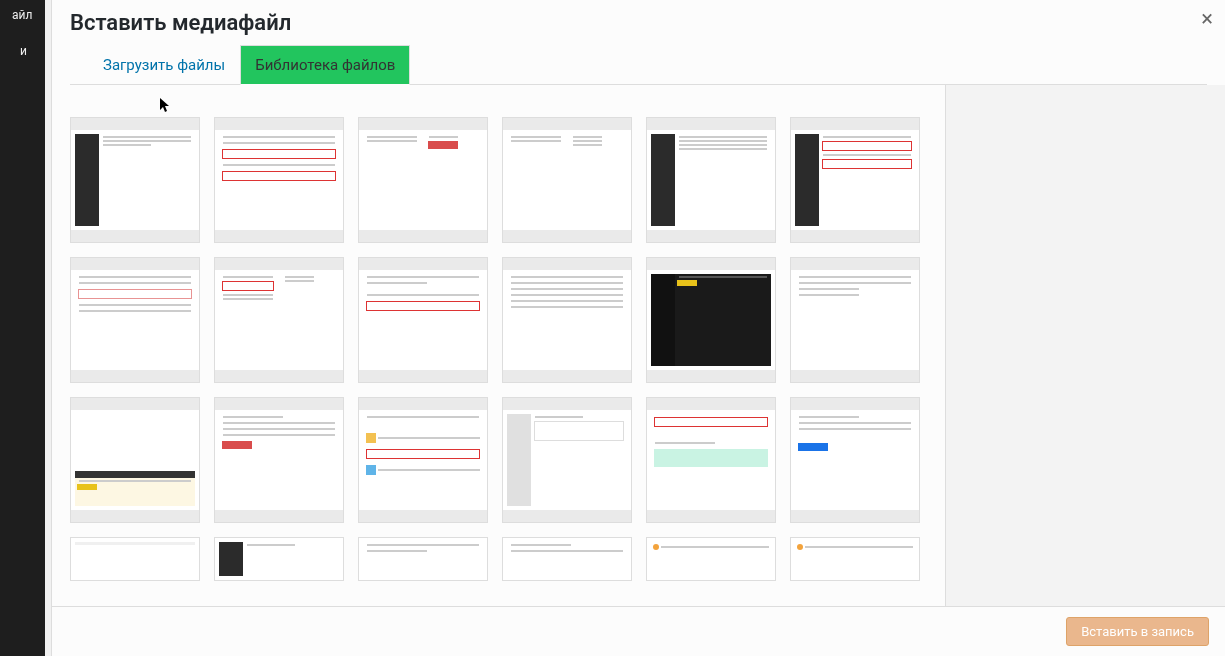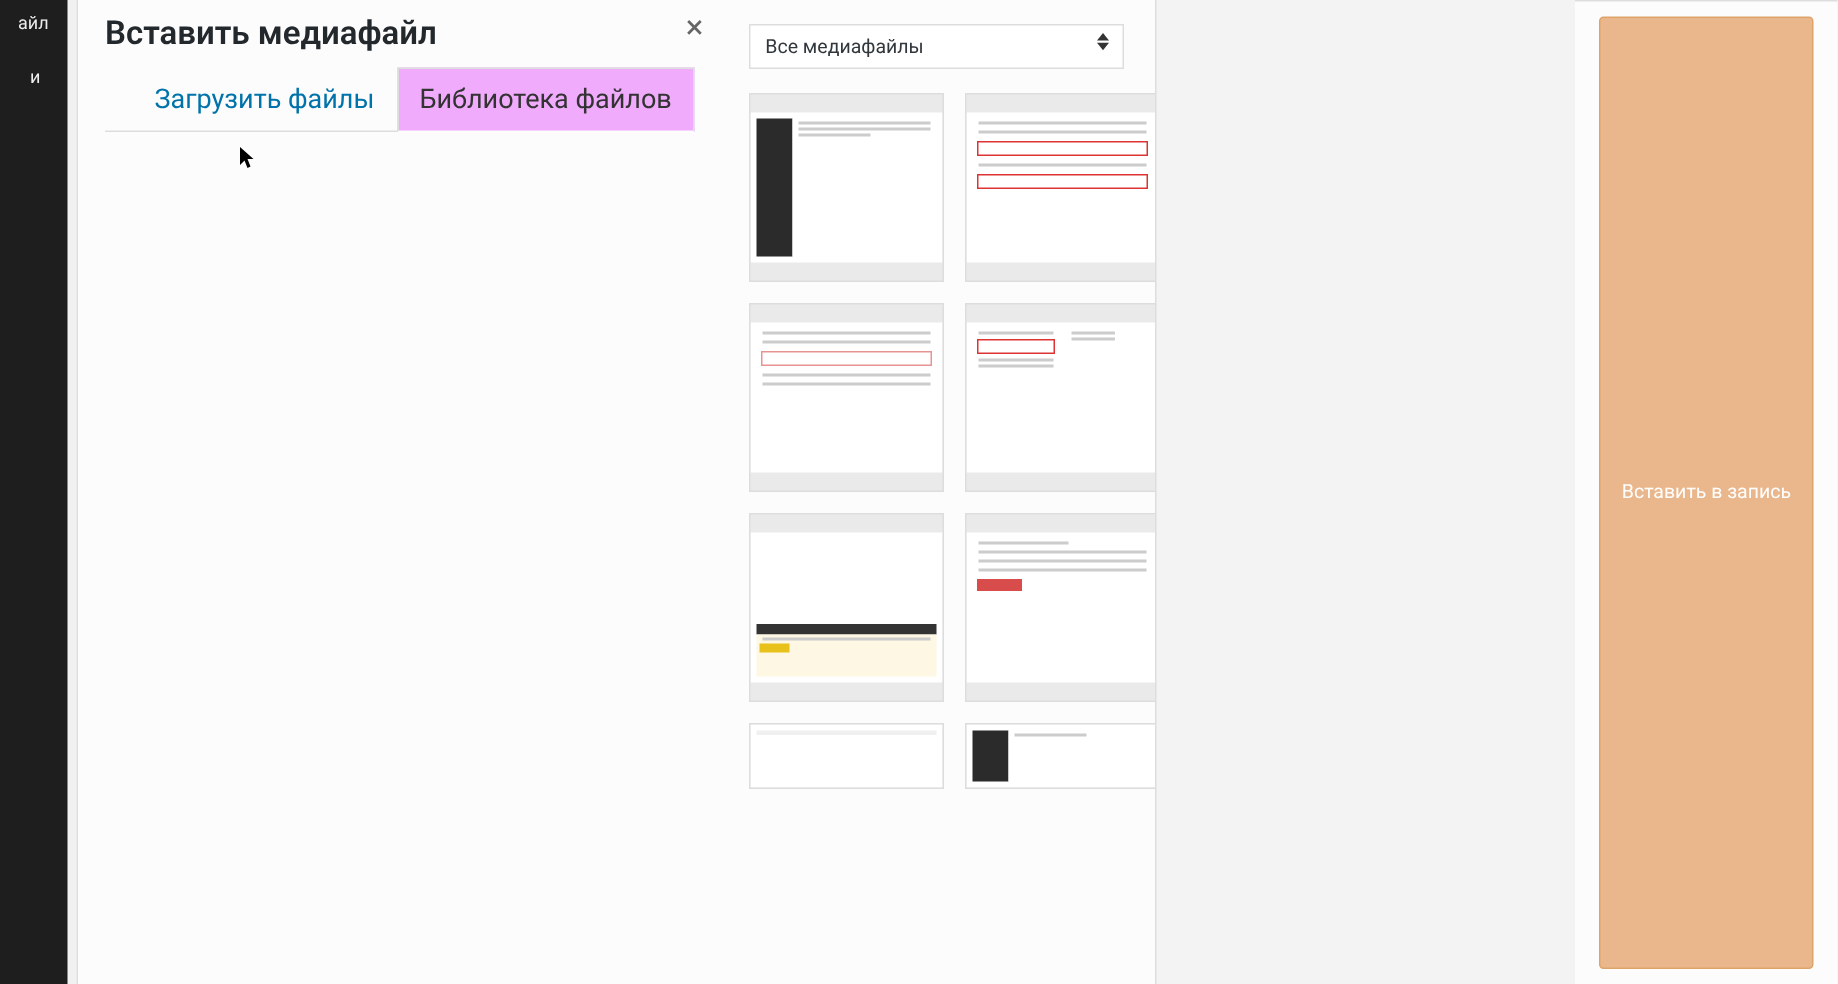--- a/index.html
+++ b/index.html
@@ -1,43 +1,43 @@
 <!DOCTYPE html>
 <html><head>
 <meta charset="utf-8">
 <style>
 *{box-sizing:border-box;margin:0;padding:0;font-family:-apple-system,BlinkMacSystemFont,"Segoe UI",Roboto,sans-serif;}
 html,body{width:1225px;height:656px;background:#f1f1f1;overflow:hidden;}
 .sidebar-fragment{position:absolute;left:0;top:0;width:45px;height:656px;background:#1e1e1e;color:#ccc;font-size:12px;padding-top:4px;text-align:right;padding-right:6px;}
 .sidebar-fragment .item{padding:4px 12px;color:#eee;}
-.modal{position:absolute;left:51px;top:0;right:0;bottom:0;background:#fcfcfc;border-left:1px solid #ddd;display:flex;flex-direction:row;}
+.modal{position:absolute;left:51px;top:0;right:0;bottom:0;background:#fcfcfc;border-left:1px solid #ddd;display:flex;flex-direction:column;}
 .modal-header{padding:10px 18px 0 18px;position:relative;}
 .modal-title{font-size:22px;font-weight:600;color:#23282d;}
 .close-btn{position:absolute;right:12px;top:6px;font-size:22px;color:#666;cursor:pointer;background:none;border:none;}
 .tabs{display:flex;margin-top:10px;border-bottom:1px solid #ddd;padding-left:18px;}
-.tab{padding:10px 14px;font-size:18px;cursor:pointer;border:1px solid transparent;margin-bottom:-1px;}
+.tab{padding:10px 14px;font-size:15px;cursor:pointer;border:1px solid transparent;margin-bottom:-1px;}
 .tab.inactive{color:#0073aa;}
-.tab.active{border:1px solid #ddd;border-bottom:1px solid #fcfcfc;background:#f0abfc;color:#333;}
+.tab.active{border:1px solid #ddd;border-bottom:1px solid #fcfcfc;background:#22c55e;color:#333;}
 .body{flex:1;display:flex;overflow:hidden;}
 .main{flex:1;padding:16px 18px;overflow:auto;}
 .right-panel{width:280px;border-left:1px solid #ddd;background:#f3f3f3;}
 .toolbar{display:flex;gap:12px;margin-bottom:16px;align-items:center;}
 .select-wrap{position:relative;display:inline-block;}
 .select{appearance:none;-webkit-appearance:none;border:1px solid #ddd;background:#fff;font-size:13px;color:#32373c;padding:6px 28px 6px 10px;border-radius:0;min-width:250px;height:30px;}
 .select.small{min-width:250px;}
 .select-wrap::after{content:"";position:absolute;right:10px;top:50%;transform:translateY(-50%);width:0;height:0;border-left:4px solid transparent;border-right:4px solid transparent;border-top:5px solid #333;pointer-events:none;}
 .select-wrap::before{content:"";position:absolute;right:10px;top:50%;transform:translateY(-9px);width:0;height:0;border-left:4px solid transparent;border-right:4px solid transparent;border-bottom:5px solid #333;pointer-events:none;}
 .spacer{flex:1;}
 .search{border:1px solid #ddd;background:#fff;font-size:13px;padding:6px 10px;width:278px;height:30px;color:#666;}
 .grid{display:grid;grid-template-columns:repeat(6,130px);gap:14px;}
 .thumb{width:130px;height:126px;border:1px solid #ddd;background:#eaeaea;cursor:pointer;overflow:hidden;position:relative;display:flex;align-items:center;justify-content:center;}
 .thumb.row4{height:44px;}
 .thumb-inner{width:100%;height:80%;background:#fff;display:flex;flex-direction:column;font-size:4px;color:#666;padding:4px;overflow:hidden;}
 .footer{border-top:1px solid #ddd;padding:10px 16px;display:flex;justify-content:flex-end;background:#fcfcfc;}
-.insert-btn{background:#e8ac7a;border:1px solid #d9944f;color:#fff;font-size:13px;padding:16px 14px;border-radius:3px;cursor:pointer;opacity:0.85;}
+.insert-btn{background:#e8ac7a;border:1px solid #d9944f;color:#fff;font-size:13px;padding:6px 14px;border-radius:3px;cursor:pointer;opacity:0.85;}
 .insert-btn:disabled{opacity:0.7;}
 .cursor-arrow{position:absolute;left:160px;top:98px;width:12px;height:16px;pointer-events:none;z-index:100;}
 
 .tbar{height:8%;background:#333;}
 .tbar.light{background:#f0f0f0;}
 .tline{height:2px;background:#ccc;margin:2px 4px;}
 .tline.short{width:50%;}
 .tbox{height:10px;border:1px solid #d33;margin:3px;}
 .tbtn{width:30px;height:8px;background:#d94c4c;margin:3px;}
 .tside{display:flex;height:100%;}
@@ -62,25 +62,20 @@
     <button class="close-btn"><span>×</span></button>
     <div class="tabs">
       <div class="tab inactive">Загрузить файлы</div>
       <div class="tab active">Библиотека файлов</div>
     </div>
   </div>
 
   <div class="body">
     <div class="main">
       <div class="toolbar">
-        <div class="select-wrap">
-          <select class="select">
-            <option>Все медиафайлы</option>
-          </select>
-        </div>
         <div class="spacer"></div>
       </div>
 
       <div class="grid">
 
         <div class="thumb">
             <div class="thumb-inner">
               <div class="tside">
                 <div class="l"></div>
                 <div class="r">

